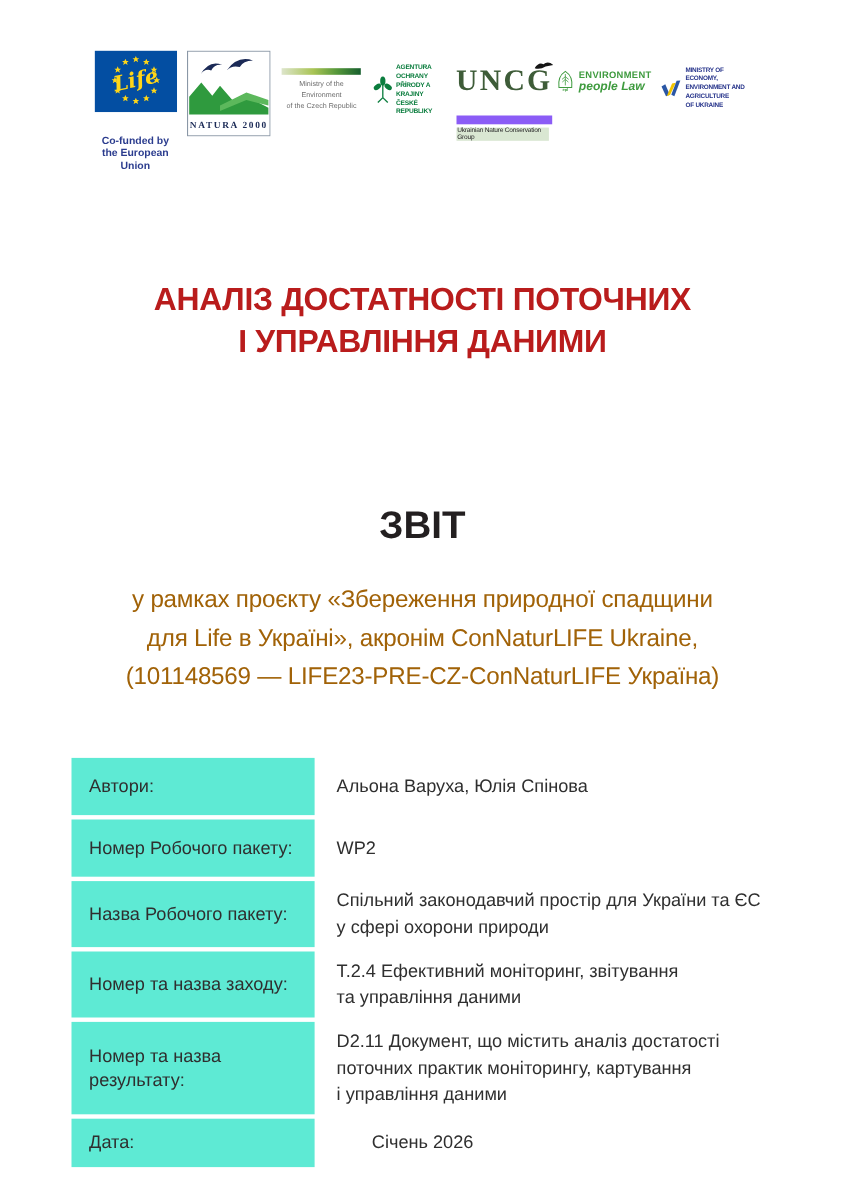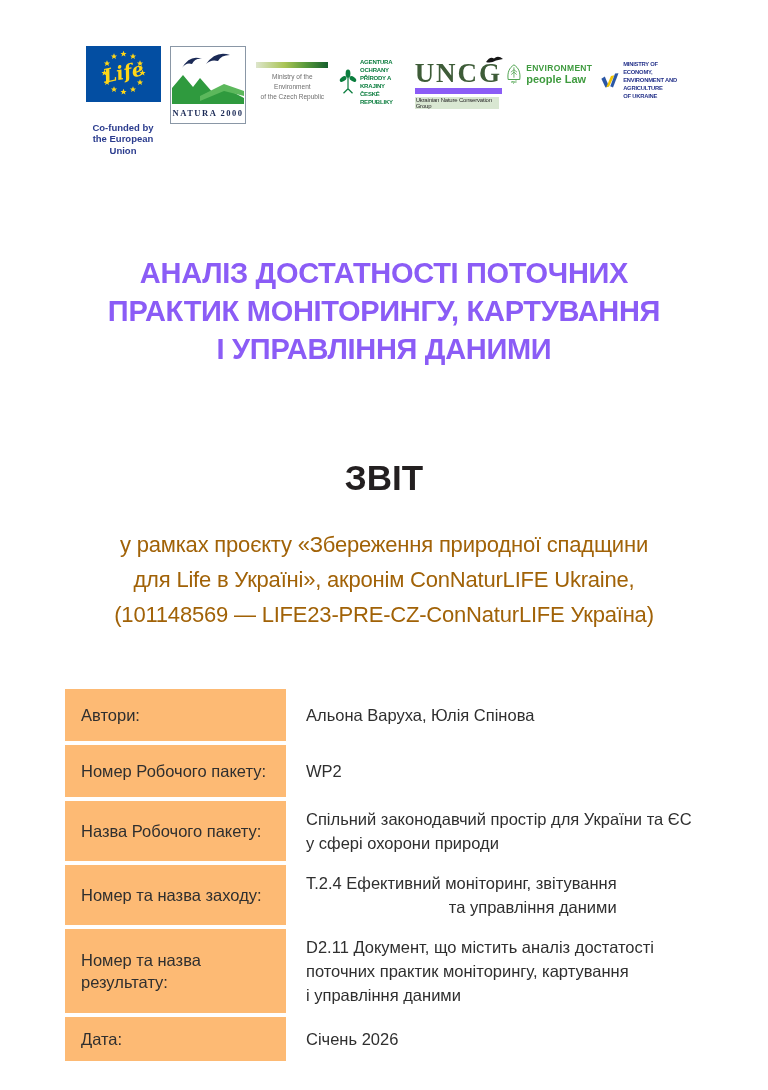--- a/index.html
+++ b/index.html
@@ -43,74 +43,74 @@
     line-height: 1.5; white-space: pre-line;
   }
 
   .logo-aopk { width: 68px; margin-top: 12px; display: flex; align-items: center; gap: 3px; }
   .logo-aopk .caption {
     font-size: 6px; font-weight: 700; color: #0b7d3e;
     line-height: 1.35; white-space: pre-line; letter-spacing: -0.2px;
   }
 
   .logo-uncg { width: 84px; margin-top: 14px; }
-  .logo-uncg .word-wrap { position: relative; display: inline-block; border-bottom: 6px solid #8b5cf6; padding-bottom: 1px; }
+  .logo-uncg .word-wrap { position: relative; display: inline-block; border-bottom: 8px solid #8b5cf6; padding-bottom: 18px; }
   .logo-uncg .word {
     font-family: "Liberation Serif", serif;
     font-size: 27px; font-weight: 700; letter-spacing: 2px;
     color: #3e5c38; line-height: 1;
   }
   .logo-uncg .bird { position: absolute; top: -5px; right: -2px; }
   .logo-uncg .caption {
     margin-top: 2px; font-size: 6px; color: #2a2a2a;
     background: #d9e7d2; display: inline-block; padding: 0 1px;
     letter-spacing: -0.2px;
   }
 
   .logo-epl { width: 86px; margin-top: 12px; display: flex; align-items: center; gap: 4px; }
   .logo-epl .t1 { font-size: 8.5px; font-weight: 700; color: #3f9b3f; letter-spacing: 0.3px; }
-  .logo-epl .t2 { font-size: 11px; font-weight: 700; color: #3f9b3f; }
+  .logo-epl .t2 { font-size: 11px; font-weight: 700; font-style: italic; color: #3f9b3f; }
 
   .logo-ukrmin { width: 88px; margin-top: 14px; display: flex; align-items: center; gap: 4px; }
   .logo-ukrmin .caption {
     font-size: 5.8px; font-weight: 700; color: #27348b;
     line-height: 1.4; white-space: pre-line; letter-spacing: -0.2px;
   }
 
   
   .doc-title {
     position: absolute; top: 254px; left: 0; right: 0;
     text-align: center;
     font-size: 29px; font-weight: 700; line-height: 38px;
-    letter-spacing: -0.3px; color: #8b5cf6;
+    letter-spacing: -0.3px; color: #b91c1c;
   }
   .report-heading {
     position: absolute; top: 458px; left: 0; right: 0;
     text-align: center;
     font-size: 35px; font-weight: 700; color: #231f20;
   }
   .report-subtitle {
     position: absolute; top: 527px; left: 0; right: 0;
     text-align: center;
     font-size: 22px; line-height: 35px; color: #a16207;
     white-space: pre-line; letter-spacing: -0.2px;
   }
 
   
   .info-table { position: absolute; top: 689px; left: 65px; width: 641px; }
   .info-row { display: flex; margin-bottom: 4px; }
   .info-row:nth-child(1) { min-height: 52px; }
   .info-row:nth-child(2) { min-height: 52px; }
   .info-row:nth-child(3) { min-height: 57px; }
-  .info-row:nth-child(4) { min-height: 57px; text-align: right; }
+  .info-row:nth-child(4) { min-height: 57px; }
   .info-row:nth-child(5) { min-height: 74px; }
-  .info-row:nth-child(6) { min-height: 44px; }
+  .info-row:nth-child(6) { min-height: 44px; gap: 32px; }
   .info-label {
     width: 221px; flex: 0 0 221px;
-    background: #fdba74;
+    background: #5eead4;
     display: flex; align-items: center;
     padding: 6px 8px 6px 16px;
     font-size: 16.5px; line-height: 22px; color: #2f2f2f;
     white-space: pre-line;
   }
   .info-value {
     flex: 1;
     display: flex; align-items: center;
     padding: 6px 4px 6px 20px;
     font-size: 16.5px; line-height: 24px; color: #2f2f2f;
@@ -229,21 +229,20 @@
       </svg>
       <div class="caption">MINISTRY OF ECONOMY,
 ENVIRONMENT AND AGRICULTURE
 OF UKRAINE</div>
     </div>
 
   </div>
 
   <div class="doc-title">
     <div>АНАЛІЗ ДОСТАТНОСТІ ПОТОЧНИХ</div>
-    <div>ПРАКТИК МОНІТОРИНГУ, КАРТУВАННЯ</div>
     <div>І УПРАВЛІННЯ ДАНИМИ</div>
   </div>
 
   <div class="report-heading">ЗВІТ</div>
 
   <div class="report-subtitle">у рамках проєкту «Збереження природної спадщини
 для Life в Україні», акронім ConNaturLIFE Ukraine,
 (101148569 — LIFE23-PRE-CZ-ConNaturLIFE Україна)</div>
 
   <div class="info-table">

